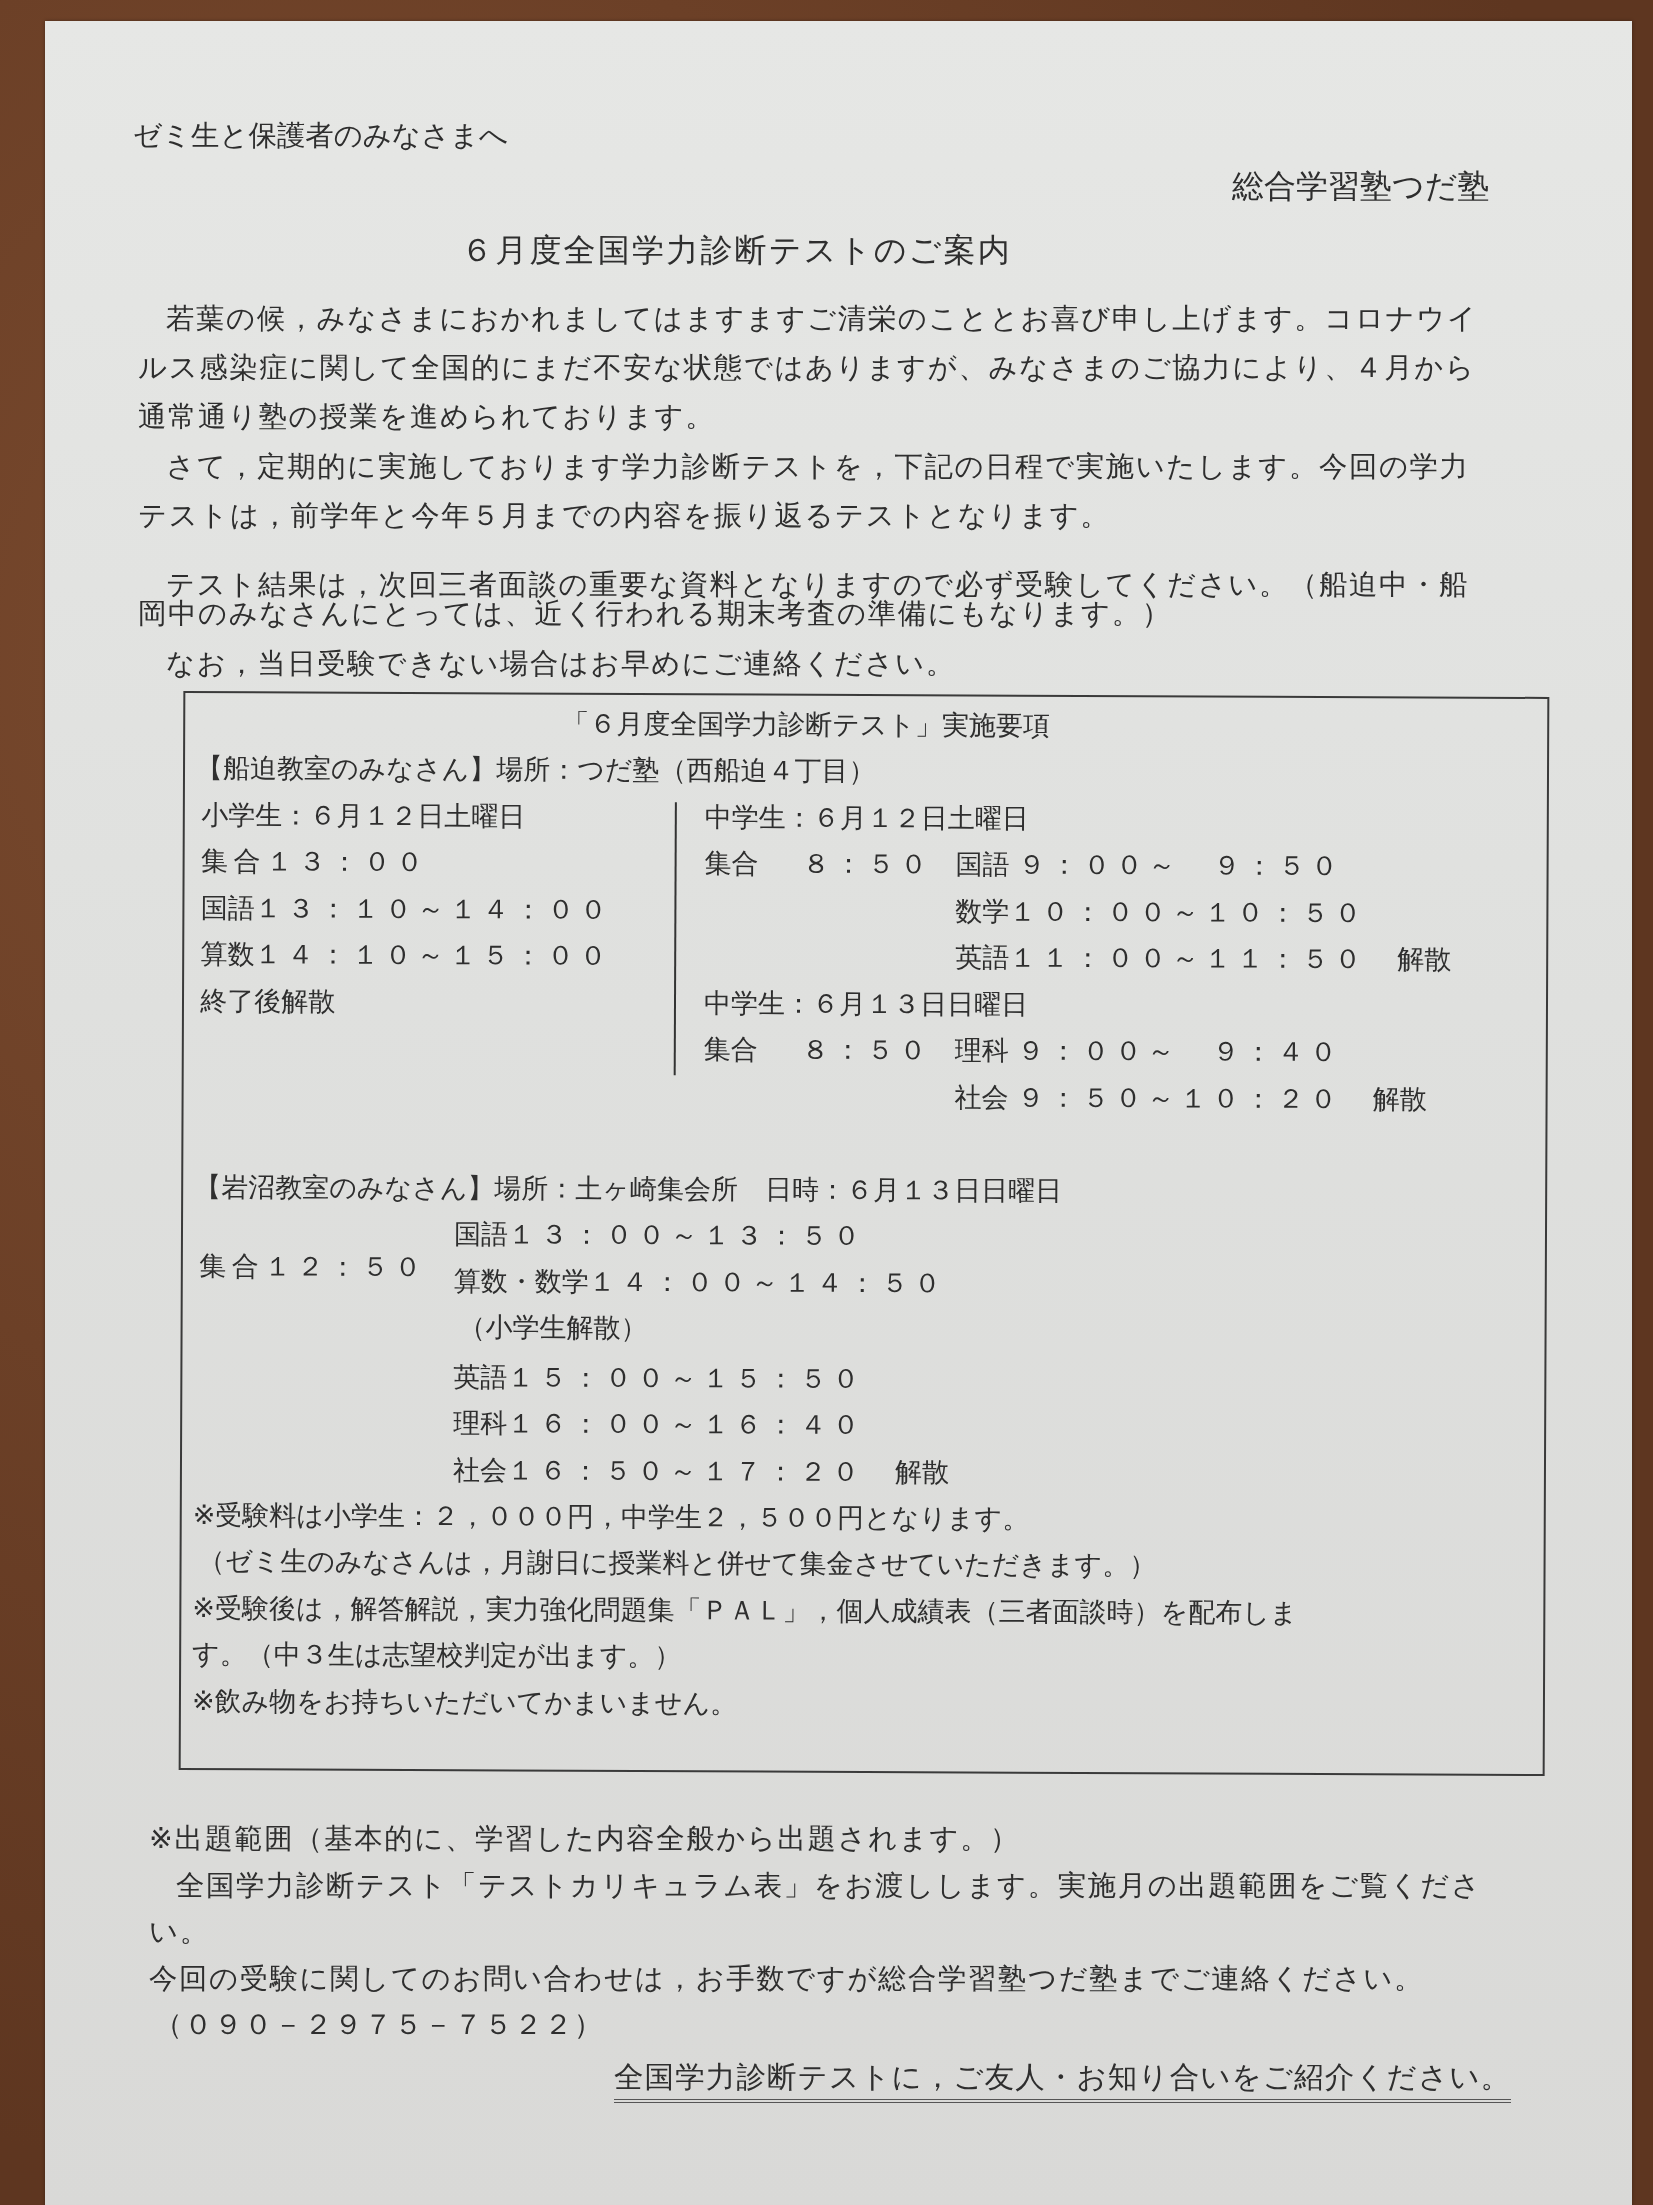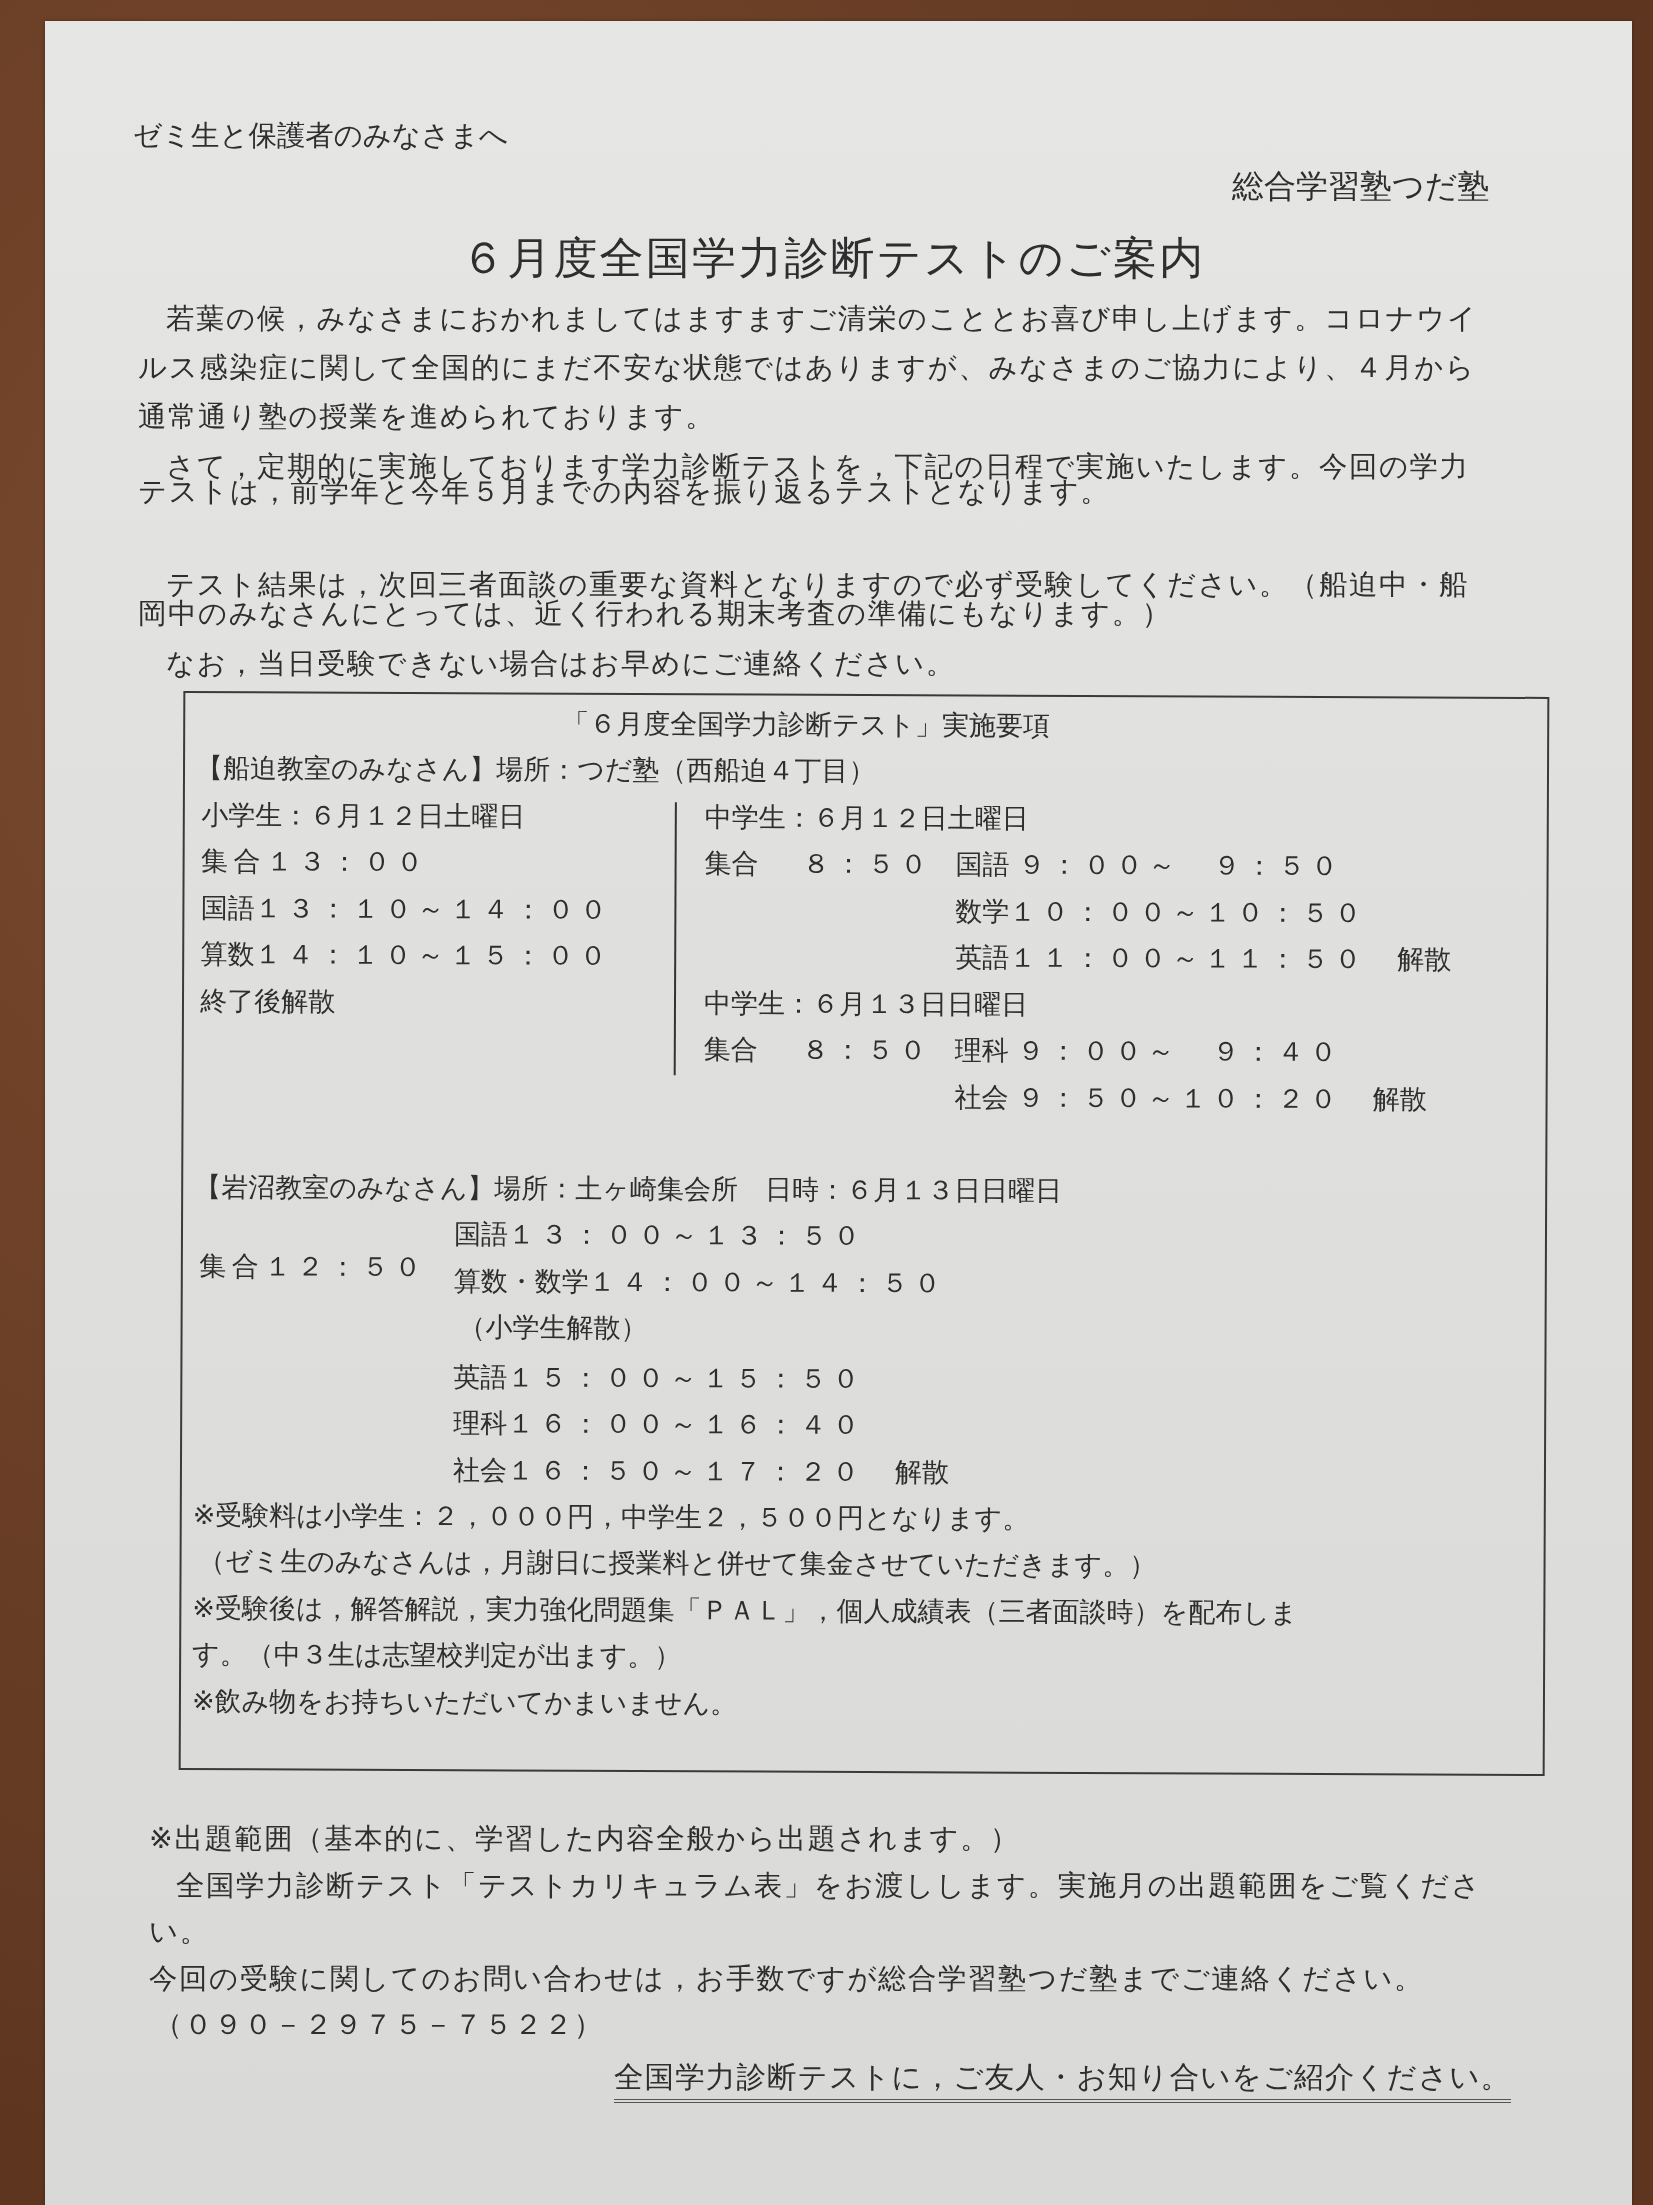--- a/index.html
+++ b/index.html
@@ -13,21 +13,21 @@
   }
   .paper {
     position: absolute; left: 45px; top: 21px; width: 1587px; height: 2188px;
     background: linear-gradient(180deg, #e6e7e5 0%, #dfe0de 45%, #d9d9d7 100%);
     box-shadow: 0 0 3.3px rgba(0,0,0,0.35);
   }
   .abs { position: absolute; white-space: nowrap; }
 
   .greeting { left: 88px; top: 96px; font-size: 28.4px; text-align: right; }
   .sender { left: 1187px; top: 144px; font-size: 32px; }
-  .title { left: 416px; top: 208px; font-size: 44px; letter-spacing: 2.2px; }
+  .title { left: 416px; top: 208px; font-size: 32px; letter-spacing: 2.2px; }
 
   .para { left: 93px; font-size: 28.4px; letter-spacing: 1.6px; }
 
   .box {
     position: absolute; left: 136px; top: 673px; width: 1362px; height: 1075px;
     border: 2.2px solid #3a3a3a; transform: rotate(0.25deg);
   }
   .box .abs { font-size: 27px; }
   .divider-v {
     position: absolute; left: 490px; top: 107px; width: 2.2px; height: 273px; background: #333;
@@ -46,21 +46,21 @@
 <div class="paper">
 
   <div class="abs greeting">ゼミ生と保護者のみなさまへ</div>
   <div class="abs sender">総合学習塾つだ塾</div>
   <div class="abs title">６月度全国学力診断テストのご案内</div>
 
   <div class="abs para" style="left:121px; top:279px;">若葉の候，みなさまにおかれましてはますますご清栄のこととお喜び申し上げます。コロナウイ</div>
   <div class="abs para" style="top:328px;">ルス感染症に関して全国的にまだ不安な状態ではありますが、みなさまのご協力により、４月から</div>
   <div class="abs para" style="top:377px;">通常通り塾の授業を進められております。</div>
   <div class="abs para" style="left:121px; top:427px;">さて，定期的に実施しております学力診断テストを，下記の日程で実施いたします。今回の学力</div>
-  <div class="abs para" style="top:452px;text-align:right;">テストは，前学年と今年５月までの内容を振り返るテストとなります。</div>
+  <div class="abs para" style="top:476px;text-align:right;">テストは，前学年と今年５月までの内容を振り返るテストとなります。</div>
   <div class="abs para" style="left:121px; top:525px;margin-top:20px;">テスト結果は，次回三者面談の重要な資料となりますので必ず受験してください。（船迫中・船</div>
   <div class="abs para" style="top:574px;">岡中のみなさんにとっては、近く行われる期末考査の準備にもなります。）</div>
   <div class="abs para" style="left:121px; top:624px;">なお，当日受験できない場合はお早めにご連絡ください。</div>
 
   <div class="box">
     <div class="abs" style="left:377px; top:11px;">「６月度全国学力診断テスト」実施要項</div>
 
     <div class="abs" style="left:11px; top:57px;">【船迫教室のみなさん】場所：つだ塾（西船迫４丁目）</div>
 
     <div class="abs" style="left:16.4px; top:104px;">小学生：６月１２日土曜日</div>

